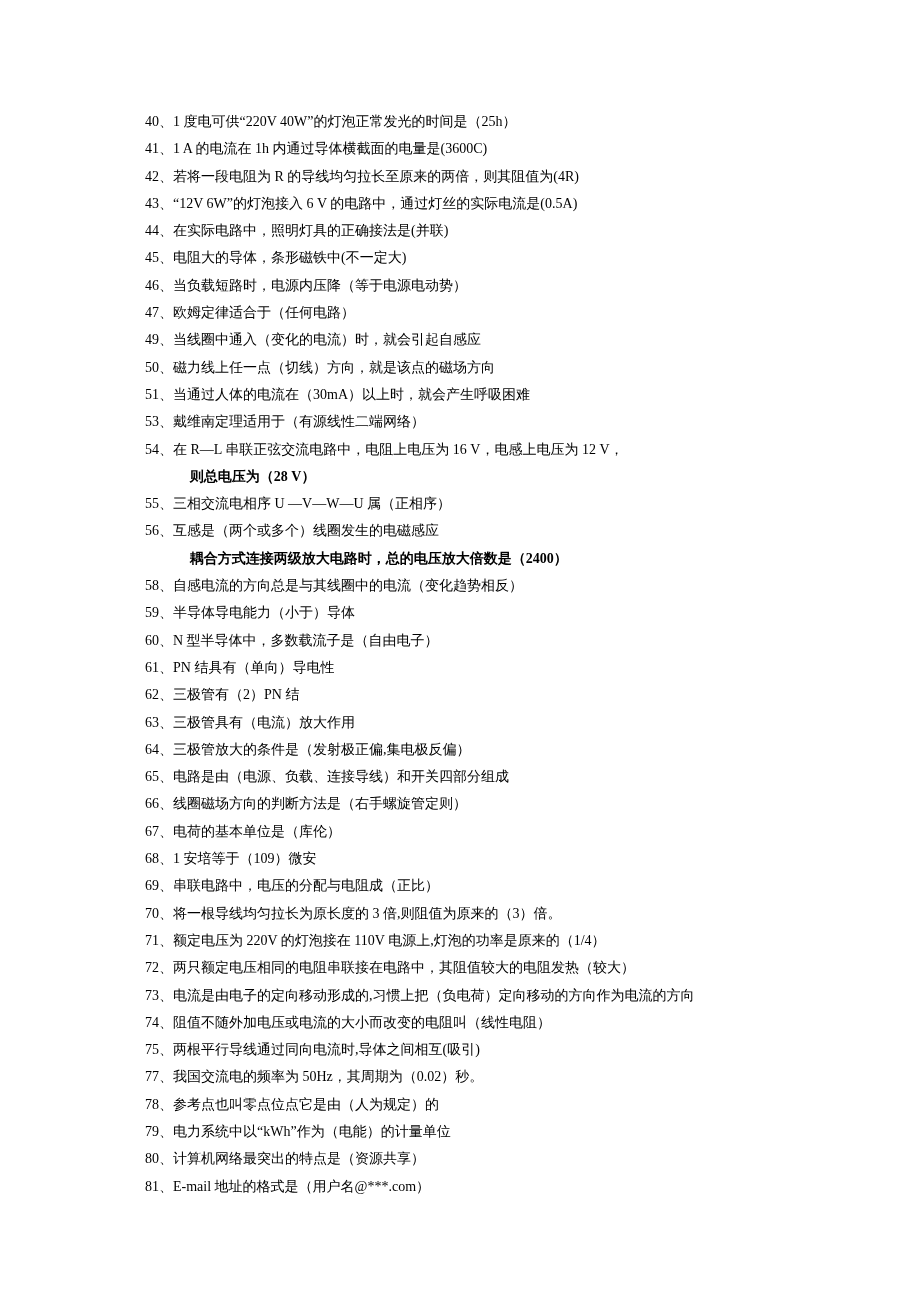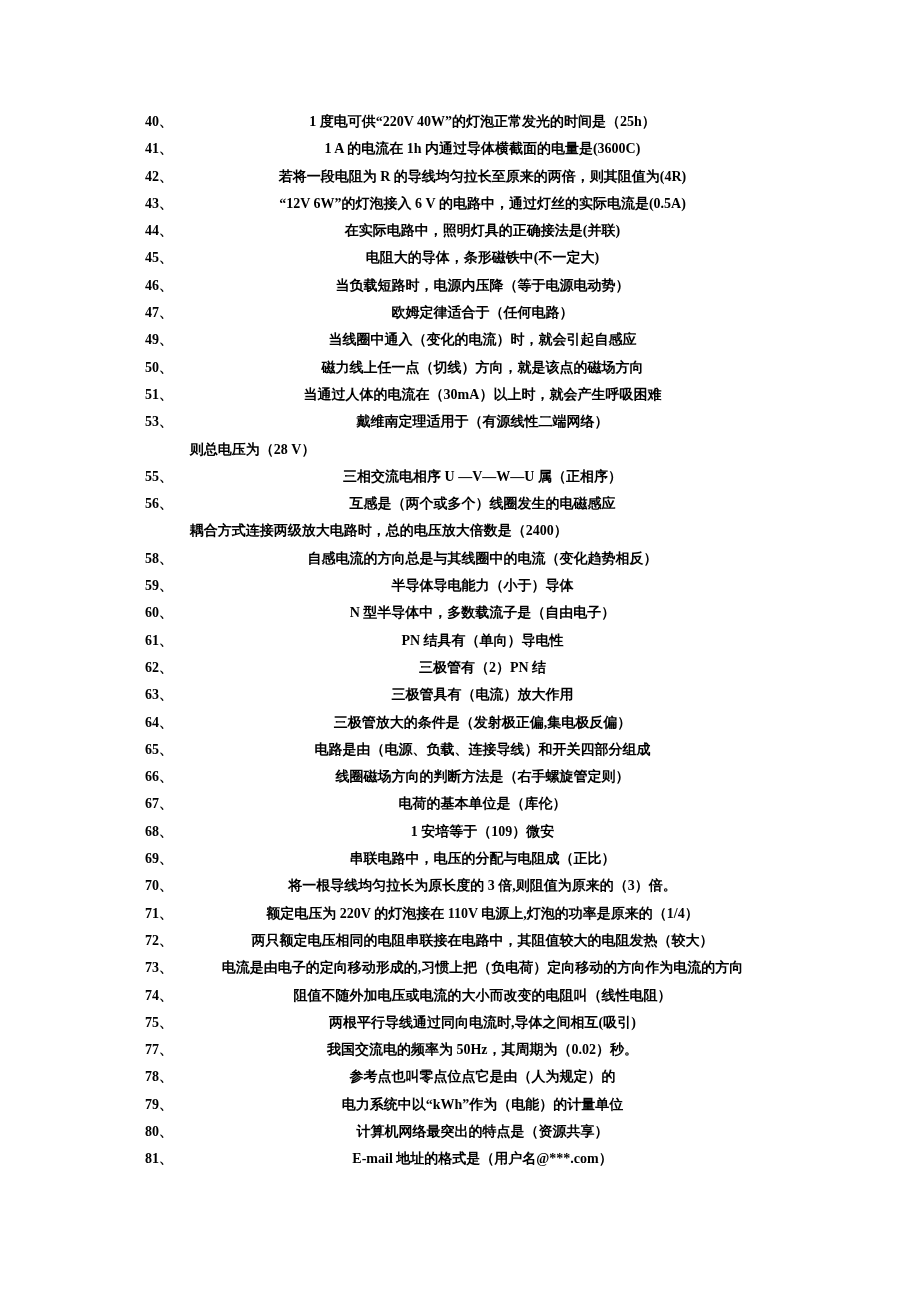--- a/index.html
+++ b/index.html
@@ -13,29 +13,27 @@
     }
     .page {
       width: 920px;
       min-height: 1302px;
       padding: 108px 128px 108px 145px;
       box-sizing: border-box;
     }
     .item {
       display: flex;
       align-items: baseline;
-      font-weight: bold;
     }
     .item-num {
       white-space: nowrap;
       flex-shrink: 0;
     }
     .item-text {
       flex: 1;
-      text-align: center;
     }
     .sub-line {
       padding-left: 3.2em;
       font-weight: bold;
     }
   </style>
 </head>
 <body>
 
 <div class="page">
@@ -80,20 +78,24 @@
         <span class="item-num">50、</span>
         <span class="item-text">磁力线上任一点（切线）方向，就是该点的磁场方向</span>
       </div>
       <div class="item">
         <span class="item-num">51、</span>
         <span class="item-text">当通过人体的电流在（30mA）以上时，就会产生呼吸困难</span>
       </div>
       <div class="item">
         <span class="item-num">53、</span>
         <span class="item-text">戴维南定理适用于（有源线性二端网络）</span>
+      </div>
+      <div class="item">
+        <span class="item-num">54、</span>
+        <span class="item-text">在 R—L 串联正弦交流电路中，电阻上电压为 16 V，电感上电压为 12 V，</span>
       </div>
       <div class="sub-line">则总电压为（28 V）</div>
       <div class="item">
         <span class="item-num">55、</span>
         <span class="item-text">三相交流电相序 U —V—W—U 属（正相序）</span>
       </div>
       <div class="item">
         <span class="item-num">56、</span>
         <span class="item-text">互感是（两个或多个）线圈发生的电磁感应</span>
       </div>

